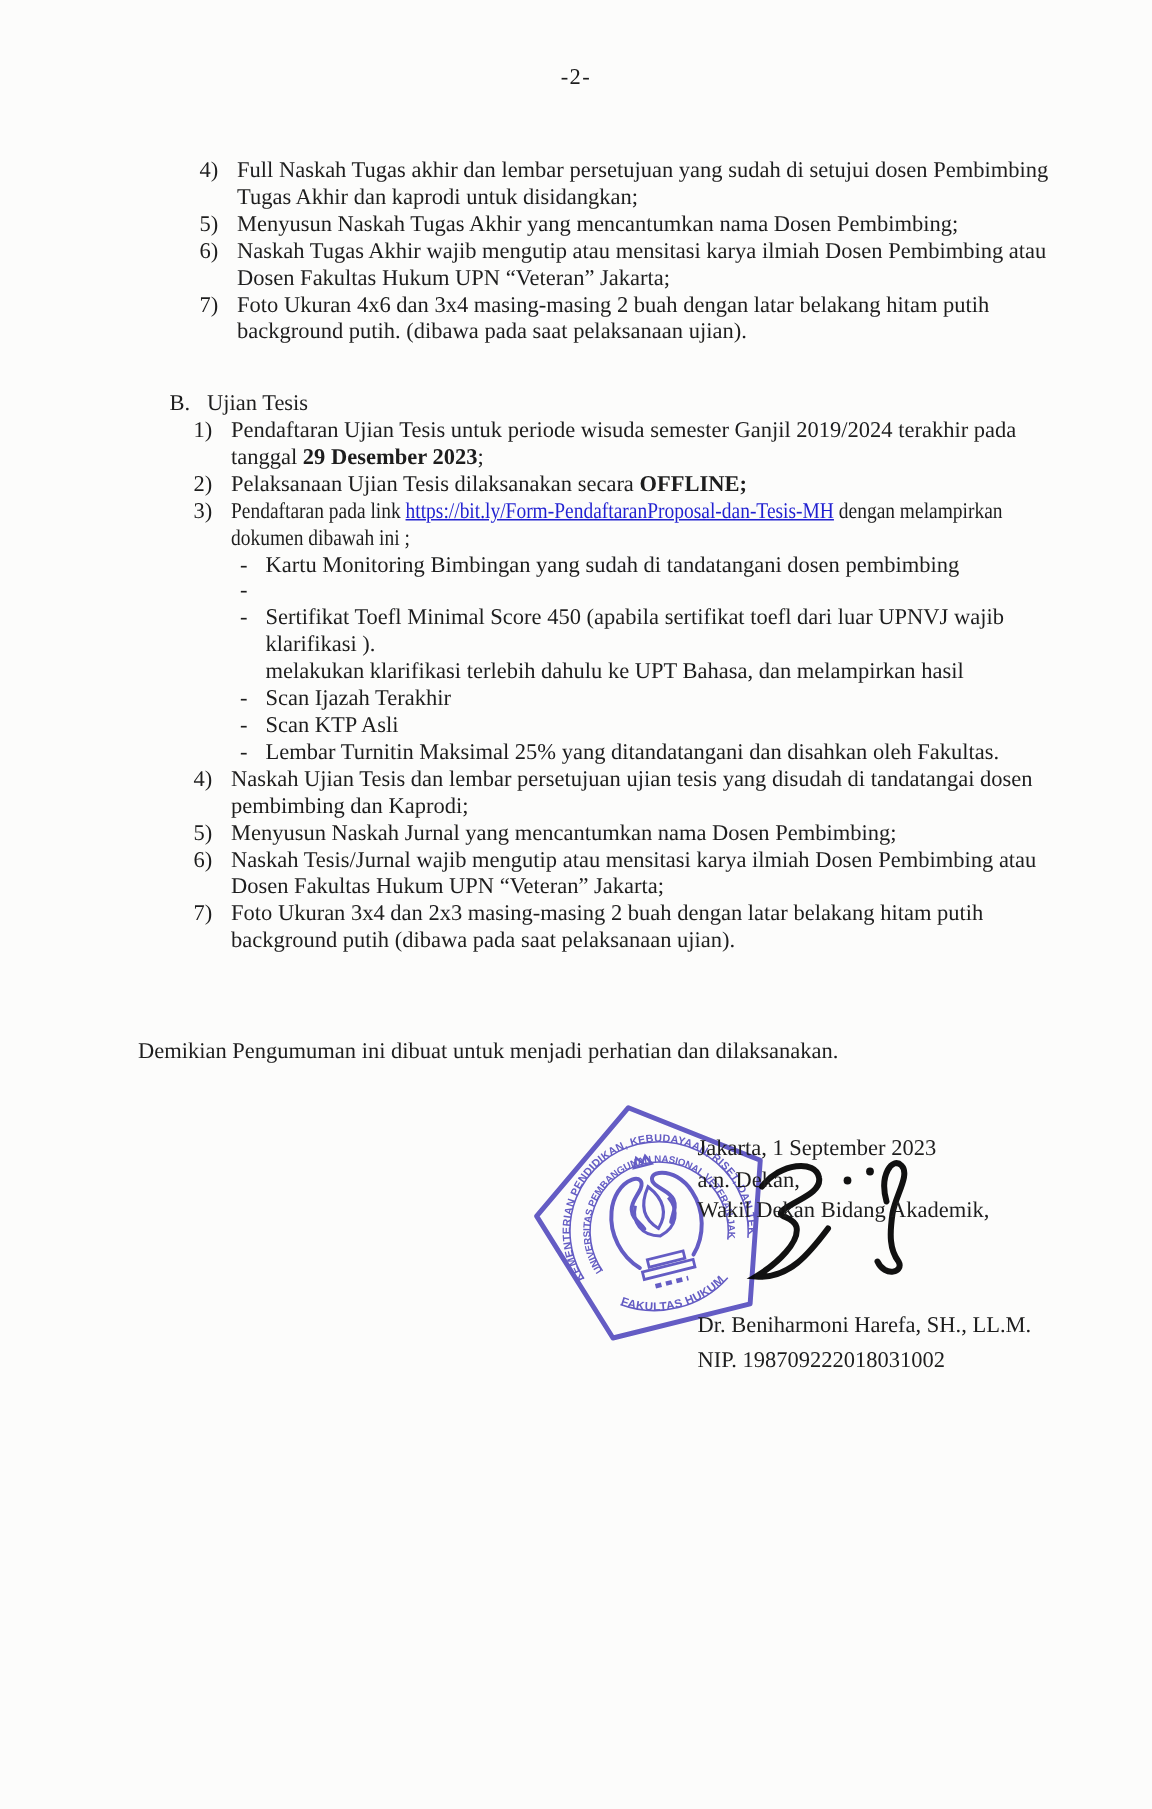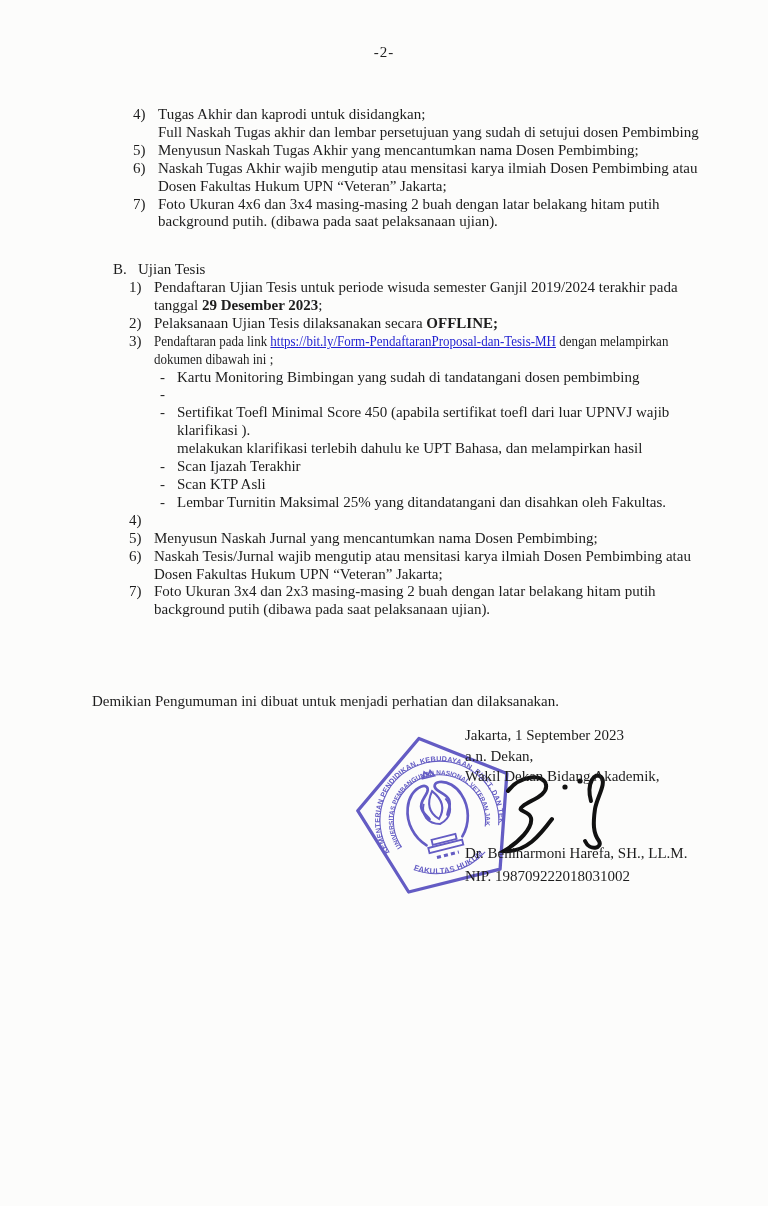--- a/index.html
+++ b/index.html
@@ -25,21 +25,21 @@
   .line{line-height:17.9px;white-space:nowrap;}
   .line.cond{transform:scaleX(0.865);transform-origin:0 50%;}
   .b{font-weight:bold;}
   .link{color:#1f1fd0;text-decoration:underline;cursor:pointer;}
   .sublist{margin-left:6px;}
   .sublist .marker{width:17px;}
   .secB-head{position:absolute;left:113px;top:261px;font-weight:normal;}
   .secB-head .lbl{display:inline-block;width:25px;}
   .closing{position:absolute;left:92px;top:678px;}
   .sig-block{position:absolute;left:0;top:727px;width:768px;height:240px;}
-  .sig-line{position:absolute;left:465px;white-space:nowrap;}
+  .sig-line{position:absolute;left:465px;white-space:nowrap;margin-top:31px;}
   .sig-l1{top:0;}
   .sig-l2{top:21px;}
   .sig-l3{top:41px;}
   .sig-name{top:118px;}
   .sig-nip{top:141px;}
   .stamp{
     position:absolute;left:354px;top:4px;width:168px;height:168px;
     transform:rotate(-14deg);
     opacity:0.88;
     mix-blend-mode:multiply;
@@ -54,22 +54,22 @@
 <body>
 
 <div class="page">
 
   <div class="page-number">-2-</div>
 
   <div id="listA" class="listA">
       <div class="li">
         <div class="marker">4)</div>
         <div class="li-body">
+          <div class="line"><span>Full Naskah Tugas akhir dan lembar persetujuan yang sudah di setujui dosen Pembimbing</span></div>
           <div class="line"><span>Tugas Akhir dan kaprodi untuk disidangkan;</span></div>
-          <div class="line"><span>Full Naskah Tugas akhir dan lembar persetujuan yang sudah di setujui dosen Pembimbing</span></div>
         </div>
       </div>
       <div class="li">
         <div class="marker">5)</div>
         <div class="li-body">
           <div class="line"><span>Menyusun Naskah Tugas Akhir yang mencantumkan nama Dosen Pembimbing;</span></div>
         </div>
       </div>
       <div class="li">
         <div class="marker">6)</div>
@@ -144,20 +144,24 @@
               <div class="marker">-</div>
               <div class="li-body">
                 <div class="line"><span>Lembar Turnitin Maksimal 25% yang ditandatangani dan disahkan oleh Fakultas.</span></div>
               </div>
             </div>
           </div>
         </div>
       </div>
       <div class="li">
         <div class="marker">4)</div>
+        <div class="li-body">
+          <div class="line"><span>Naskah Ujian Tesis dan lembar persetujuan ujian tesis yang disudah di tandatangai dosen</span></div>
+          <div class="line"><span>pembimbing dan Kaprodi;</span></div>
+        </div>
       </div>
       <div class="li">
         <div class="marker">5)</div>
         <div class="li-body">
           <div class="line"><span>Menyusun Naskah Jurnal yang mencantumkan nama Dosen Pembimbing;</span></div>
         </div>
       </div>
       <div class="li">
         <div class="marker">6)</div>
         <div class="li-body">

